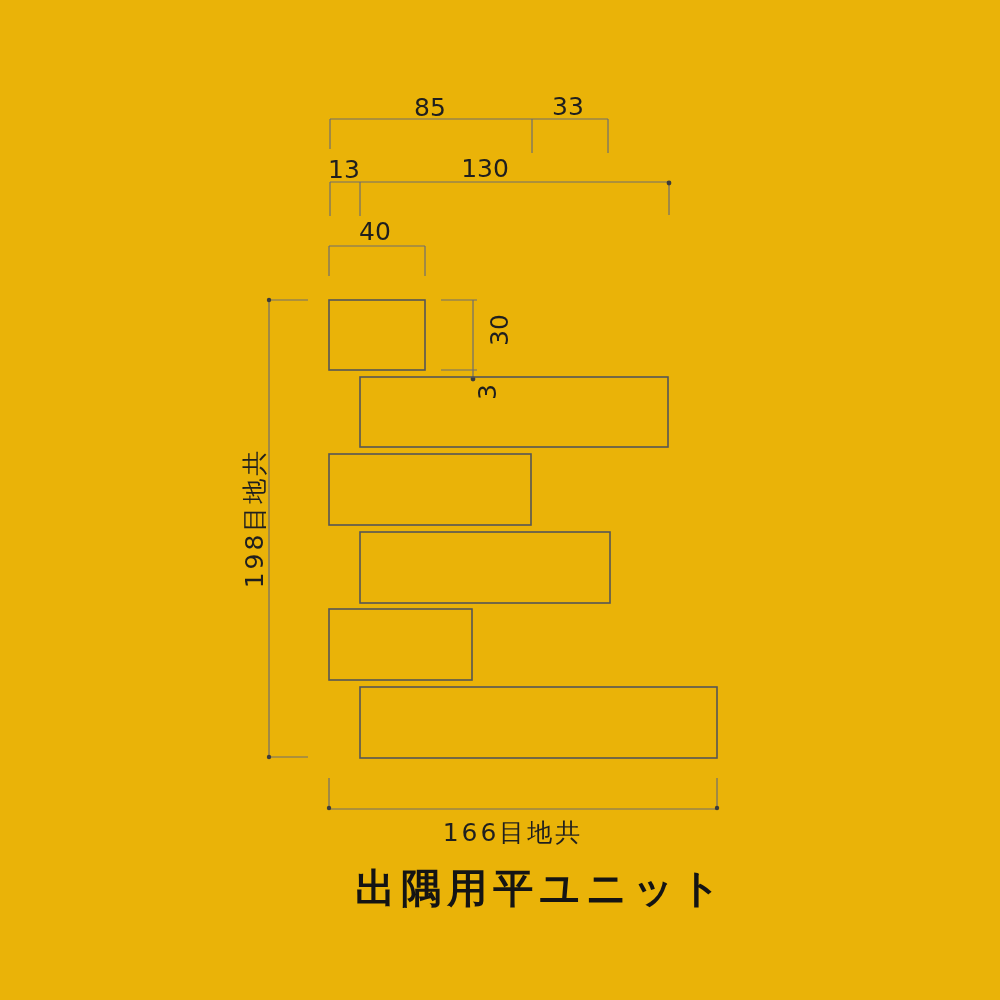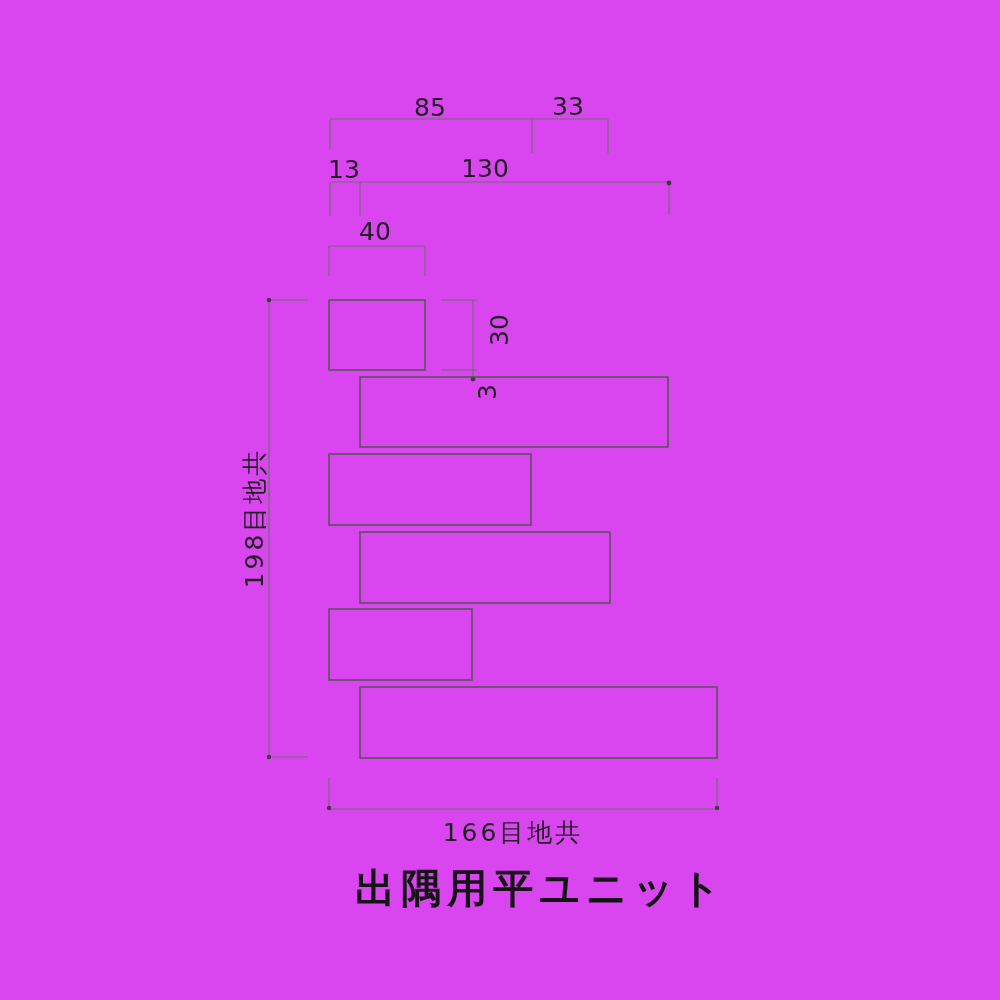--- a/index.html
+++ b/index.html
@@ -5,21 +5,21 @@
   html, body {
     margin: 0;
     padding: 0;
     background: #ffffff;
     font-family: "DejaVu Sans", "Liberation Sans", sans-serif;
   }
   .canvas {
     position: relative;
     width: 1000px;
     height: 1000px;
-    background: #d946ef;
+    background: #eab308;
     overflow: hidden;
   }
   svg { display: block; }
   .rect-line {
     fill: none;
     stroke: #565656;
     stroke-width: 1.6;
   }
   .dim-line {
     fill: none;

